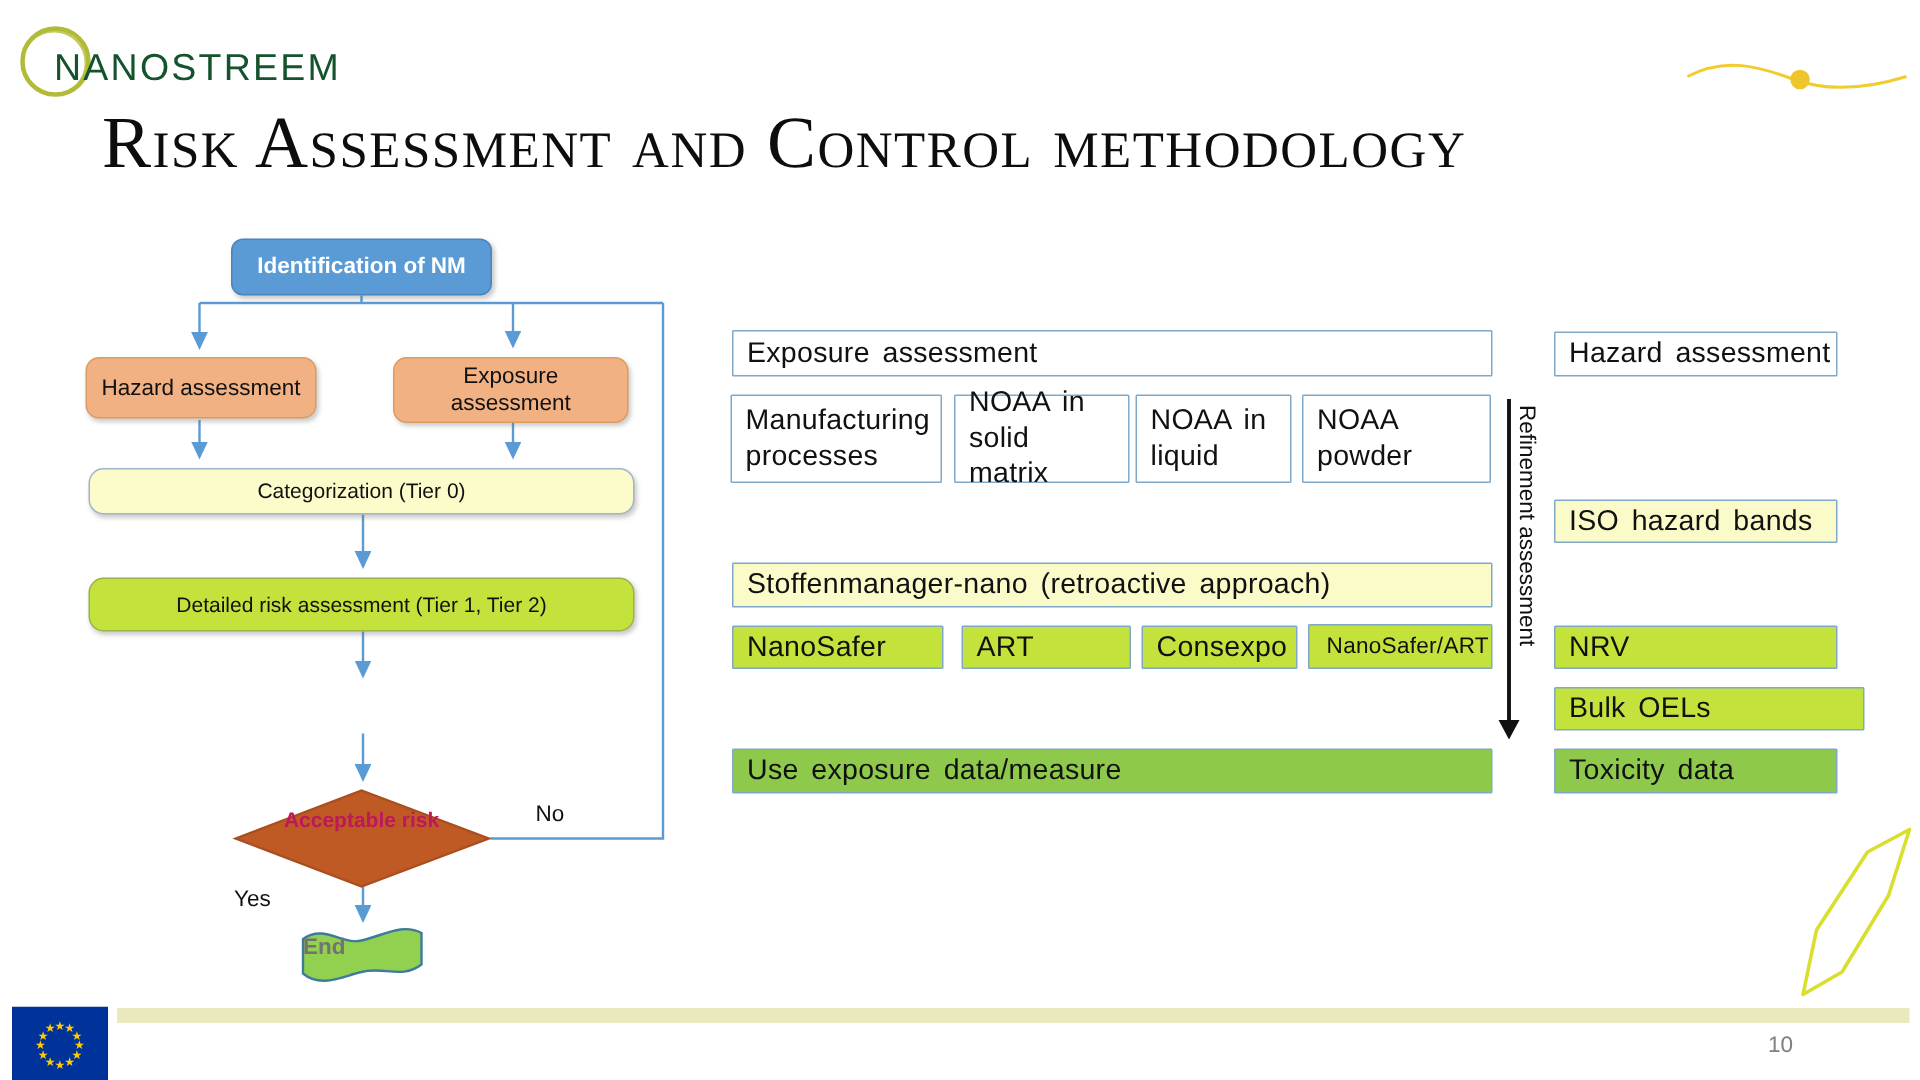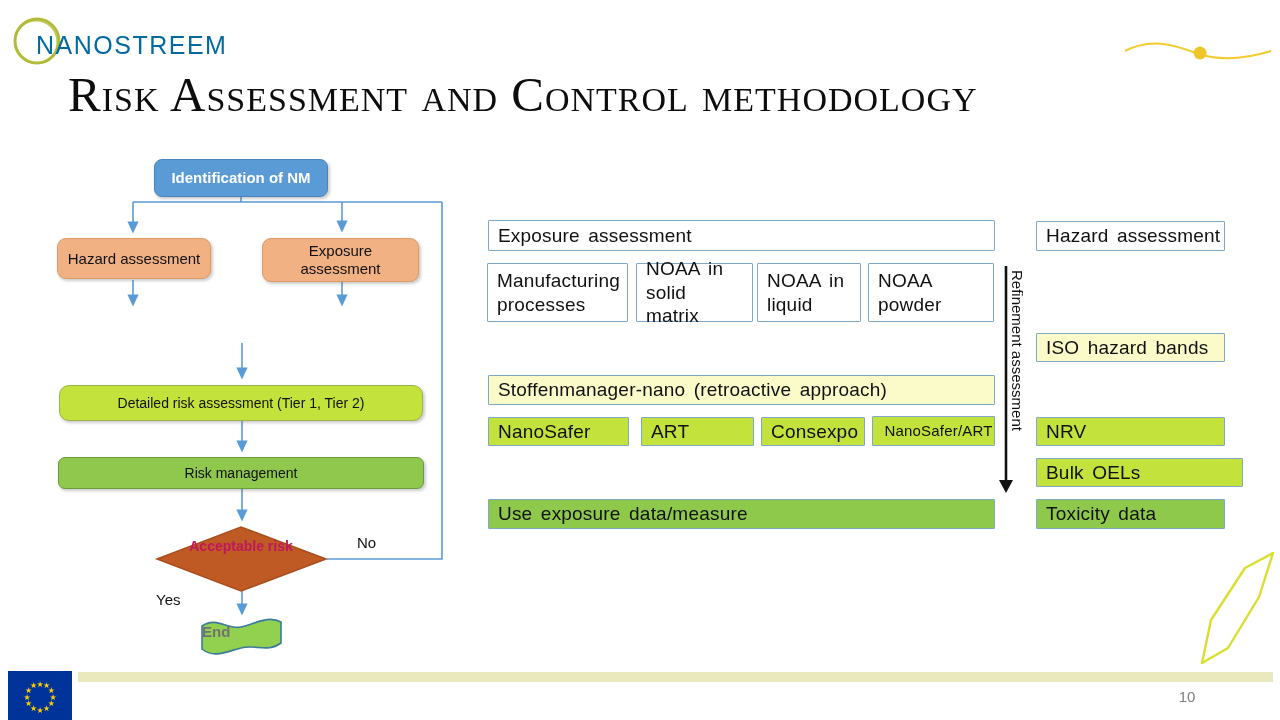--- a/index.html
+++ b/index.html
@@ -3,21 +3,21 @@
 <meta charset="utf-8">
 <style>
   html,body{margin:0;padding:0;background:#888;}
   .slide{position:relative;width:1280px;height:720px;background:#ffffff;overflow:hidden;
          font-family:"Liberation Sans",sans-serif;}
 
   
   .logo{position:absolute;left:10px;top:14px;width:220px;height:56px;}
   .logo svg{position:absolute;left:0;top:0;}
   .logo-text{position:absolute;left:26px;top:17px;font-size:25px;letter-spacing:1.5px;
-             color:#0369a1;font-weight:400;}
+             color:#14532d;font-weight:400;}
   .title{position:absolute;left:68px;top:66px;width:1140px;
          font-family:"Liberation Serif",serif;font-variant:small-caps;
          font-size:49px;letter-spacing:1px;color:#0d0d0d;font-weight:500;}
   .squiggle{position:absolute;left:1110px;top:20px;}
 
   
   .fnode{position:absolute;box-sizing:border-box;display:flex;align-items:center;
          justify-content:center;text-align:center;line-height:1.2;
          box-shadow:1.5px 2px 3px rgba(110,110,110,0.35);}
   .f-blue{background:#5B9BD5;border:1.5px solid #4A84BC;border-radius:8px;
@@ -109,25 +109,25 @@
 
   <div class="fnode f-blue" style="left:154px;top:159px;width:174px;height:38px;">
     <span>Identification of NM</span>
   </div>
   <div class="fnode f-peach" style="left:57px;top:238px;width:154px;height:41px;">
     <span>Hazard assessment</span>
   </div>
   <div class="fnode f-peach" style="left:262px;top:238px;width:157px;height:44px;">
     <span style="max-width:100px;">Exposure assessment</span>
   </div>
+  <div class="fnode f-lightyellow" style="left:59px;top:312px;width:364px;height:31px;">
+    <span>Categorization (Tier 0)</span>
+  </div>
   <div class="fnode f-chartreuse" style="left:59px;top:385px;width:364px;height:36px;">
     <span>Detailed risk assessment (Tier 1,  Tier 2)</span>
-  </div>
-  <div class="fnode f-green" style="left:58px;top:457px;width:366px;height:32px;">
-    <span>Risk management</span>
   </div>
   <div class="diamond-label">Acceptable risk</div>
   <div class="end-label">End</div>
   <div class="flow-label" style="left:357px;top:534px;">No</div>
   <div class="flow-label" style="left:156px;top:591px;">Yes</div>
 
   <div class="pbox" style="left:488px;top:220px;width:507px;height:31px;">
     <span>Exposure assessment</span>
   </div>
 

